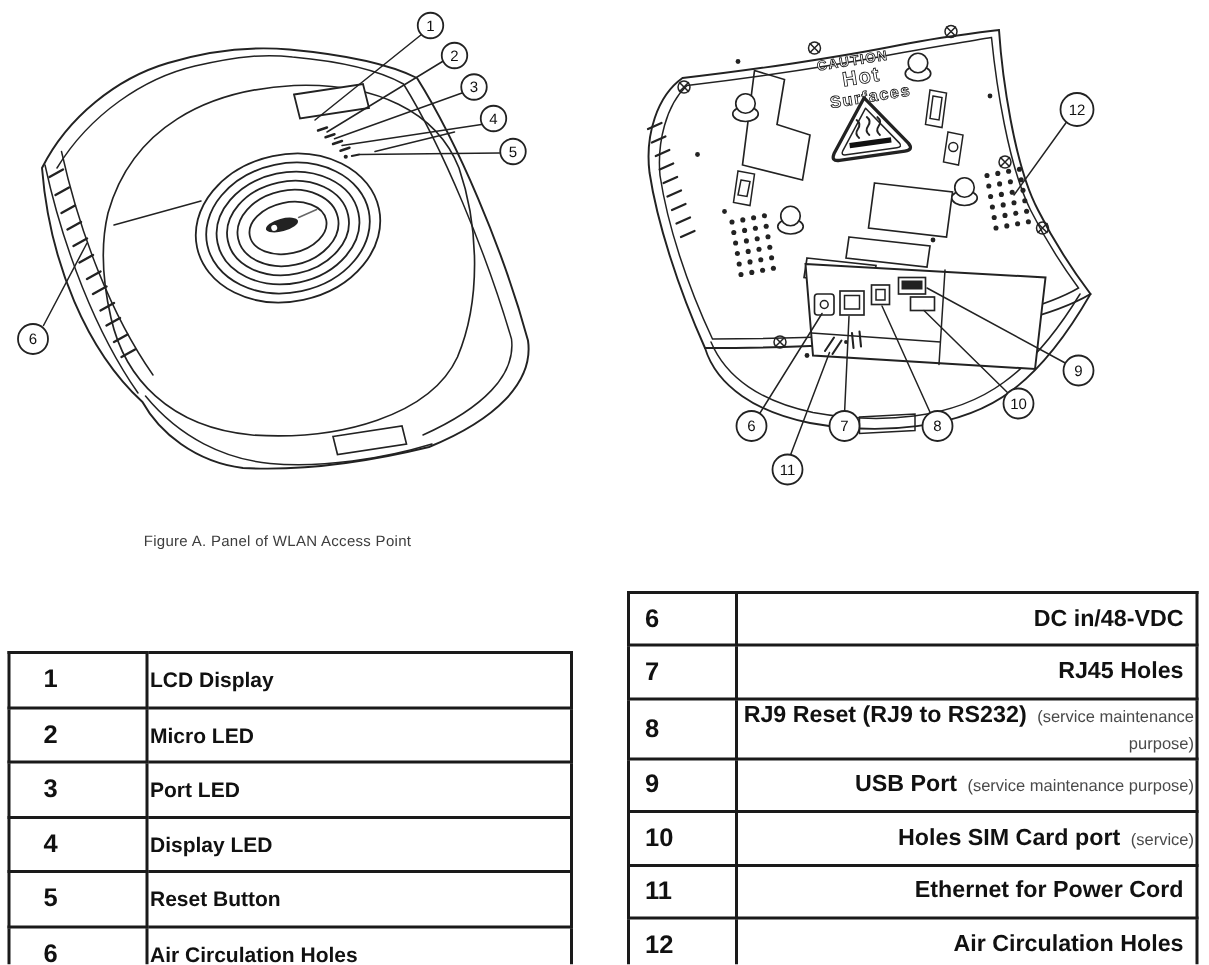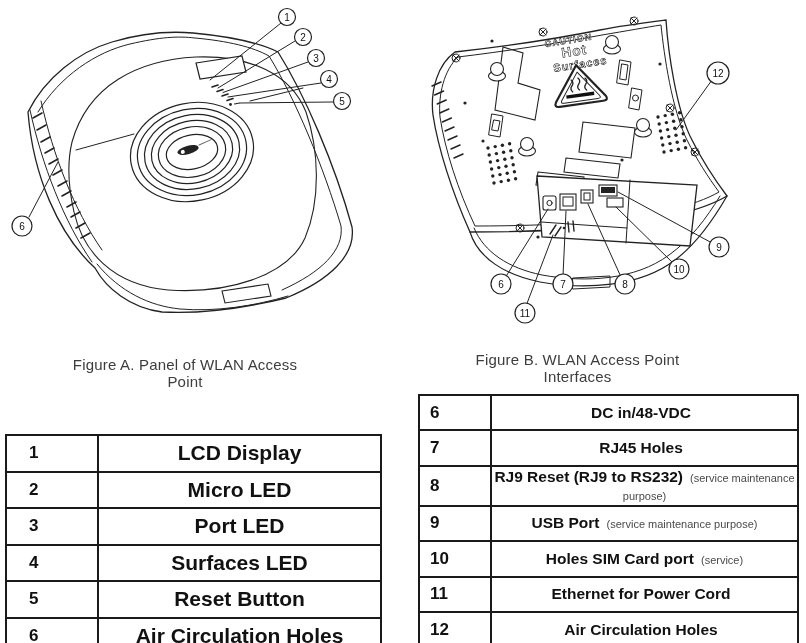--- a/index.html
+++ b/index.html
@@ -1,36 +1,36 @@
 <!DOCTYPE html>
 <html><head>
 <meta charset="utf-8">
 <style>
   html,body{margin:0;padding:0;background:#fff;}
   .page{position:relative;width:806px;height:643px;background:#ffffff;
         font-family:"Liberation Sans",sans-serif;overflow:hidden;color:#111;}
   .fig-svg{position:absolute;top:0;}
   #figA{left:0;}
   #figB{left:400px;}
-  .caption{position:absolute;font-size:15px;color:#3d3d3d;text-align:center;
+  .caption{position:absolute;font-size:10px;color:#3d3d3d;text-align:center;
            letter-spacing:.2px;}
   #capA{left:60px;top:356px;width:250px;}
   #capB{left:450px;top:351px;width:255px;}
   table.legend{position:absolute;border-collapse:collapse;table-layout:fixed;
                background:#fff;}
   table.legend td{border:2px solid #1a1a1a;vertical-align:middle;
                   font-weight:bold;color:#111;}
   #tableA{left:5px;top:434px;width:377px;}
   #tableA td{height:32.5px;}
   #tableA td.num{width:67px;font-size:17px;padding-left:22px;}
-  #tableA td.lbl{text-align:center;font-size:21px;margin-top:41px;}
+  #tableA td.lbl{text-align:left;font-size:14px;margin-top:41px;}
   #tableB{left:418px;top:394px;width:381px;}
   #tableB td{height:31.4px;}
   #tableB td.num{width:59px;font-size:17px;padding-left:10px;}
-  #tableB td.lbl{text-align:center;font-size:15.5px;}
+  #tableB td.lbl{text-align:right;font-size:15.5px;}
   .note{font-weight:normal;font-size:11px;color:#4a4a4a;margin-left:7px;}
   .ln{stroke:#222;fill:none;}
   .lnf{stroke:#222;fill:#fff;}
   .callout-txt{font-family:"Liberation Sans",sans-serif;font-size:10px;fill:#111;
                text-anchor:middle;}
   .engrave{font-family:"Liberation Sans",sans-serif;font-weight:bold;fill:#fff;
            stroke:#111;stroke-width:.55;text-anchor:middle;letter-spacing:1px;}
 </style>
 </head>
 <body>
@@ -339,39 +339,38 @@
           </g>
         <g>
           <circle class="lnf" stroke-width="1.2" cx="318" cy="73" r="11"></circle>
           <text class="callout-txt" x="318" y="73" dy="3.5">12</text>
           </g>
       </g>
     </g>
   </svg>
 
   <div id="capA" class="caption">Figure A. Panel of WLAN Access Point</div>
-  <div id="capB" class="caption">Figure B. WLAN Access Point Interfaces</div>
 
   <table id="tableA" class="legend">
     <tbody>
       <tr>
         <td class="num">1</td>
         <td class="lbl">LCD Display</td>
         </tr>
       <tr>
         <td class="num">2</td>
         <td class="lbl">Micro LED</td>
         </tr>
       <tr>
         <td class="num">3</td>
         <td class="lbl">Port LED</td>
         </tr>
       <tr>
         <td class="num">4</td>
-        <td class="lbl">Surfaces LED</td>
+        <td class="lbl">Display LED</td>
         </tr>
       <tr>
         <td class="num">5</td>
         <td class="lbl">Reset Button</td>
         </tr>
       <tr>
         <td class="num">6</td>
         <td class="lbl">Air Circulation Holes</td>
         </tr>
     </tbody>

